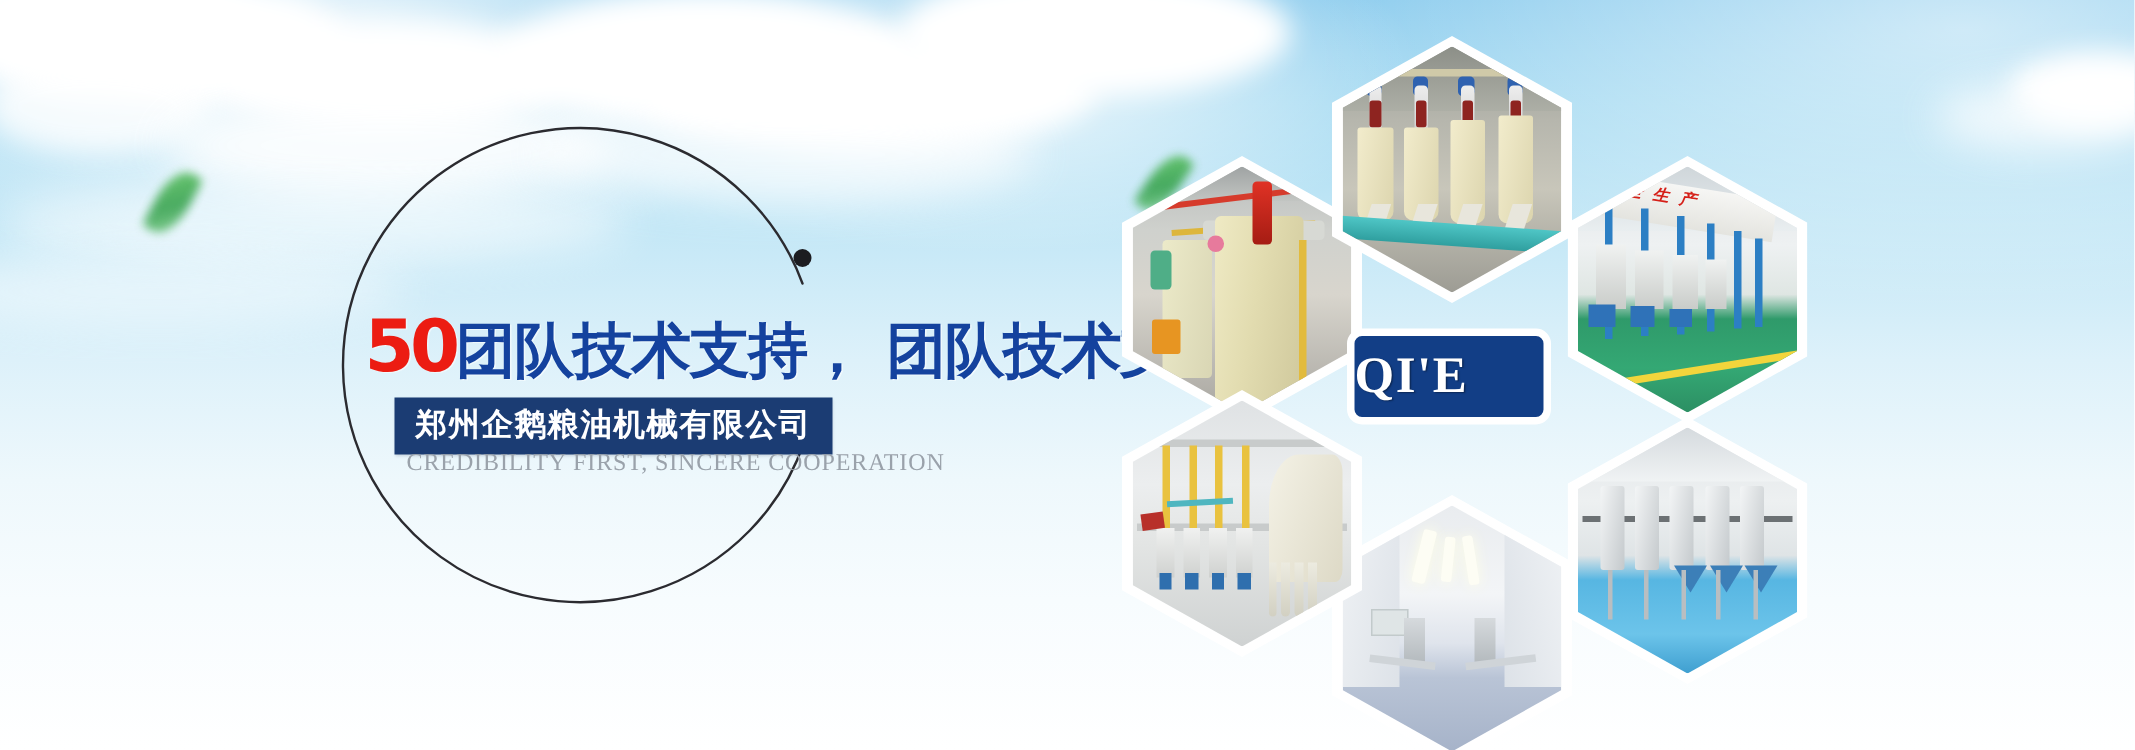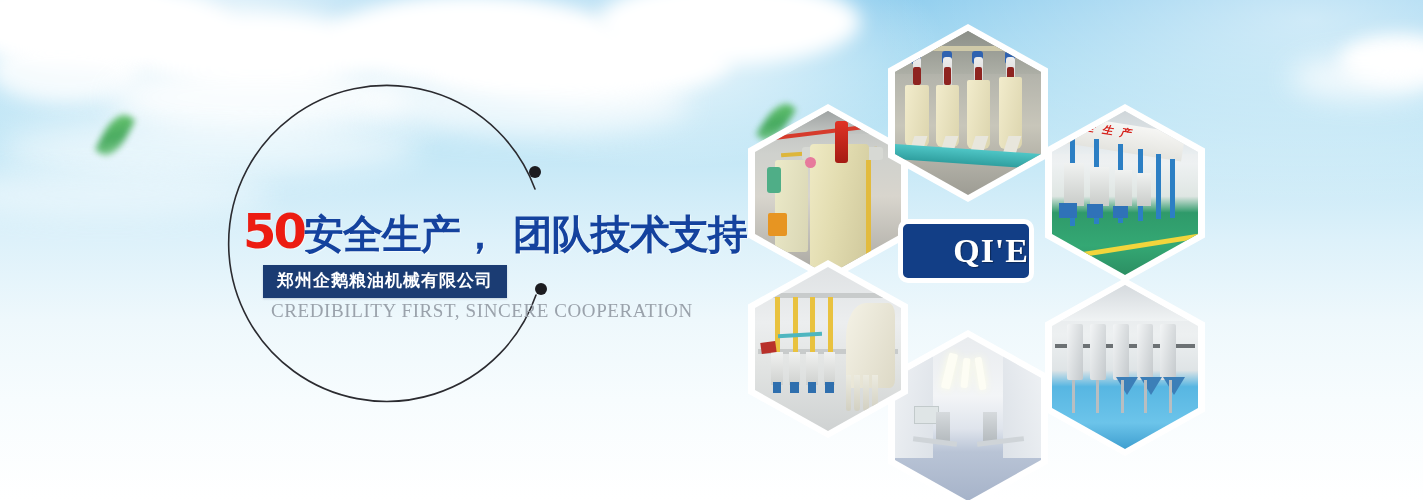--- a/index.html
+++ b/index.html
@@ -45,27 +45,27 @@
     font-family:"DejaVu Sans","Liberation Sans",sans-serif;
   }
   .headline .cn{
     color:#14429e;
     text-shadow:1px 1px 0 rgba(255,255,255,.55);
   }
   .subbar{
     position:absolute;left:263px;top:265px;
     background:#1b3c73;
     padding:4px 14px 6px 14px;
-    color:#ffffff;font-size:17px;font-weight:bold;letter-spacing:1px;
+    color:#ffffff;font-size:21px;font-weight:bold;letter-spacing:1px;
     white-space:nowrap;
     box-shadow:0 1px 2px rgba(20,40,80,.18);
   }
   .tagline{
     position:absolute;left:271px;top:300px;
-    color:#9aa2ab;font-size:19px;letter-spacing:.6px;white-space:nowrap;
+    color:#9aa2ab;font-size:16px;letter-spacing:.6px;white-space:nowrap;
     font-family:"Liberation Serif","DejaVu Serif",serif;
   }
 
   
   #hexes{position:absolute;left:740px;top:12px;width:470px;height:478px;}
   .hex{
     position:absolute;width:160px;height:178px;
     -webkit-clip-path:polygon(50% 0%,100% 25%,100% 75%,50% 100%,0% 75%,0% 25%);
     clip-path:polygon(50% 0%,100% 25%,100% 75%,50% 100%,0% 75%,0% 25%);
     background:#ffffff;
@@ -188,21 +188,21 @@
   .p-mill .sock.k3{left:74%;}.p-mill .sock.k4{left:80%;}
   .p-mill .red{left:4%;top:46%;width:10%;height:7%;background:#b8302a;transform:rotate(-8deg);}
   .p-mill .teal{left:16%;top:40%;width:30%;height:4px;background:#4fb6c0;transform:rotate(-3deg);}
 
   
   #logo{
     position:absolute;left:898px;top:219px;width:136px;height:64px;
     background:#123e86;border-radius:10px;
     border:5px solid #ffffff;
     box-sizing:border-box;
-    display:flex;align-items:center;justify-content:flex-end;
+    display:flex;align-items:center;justify-content:flex-start;
   }
   #logo span{
     color:#ffffff;font-size:34px;font-weight:bold;letter-spacing:1px;
     font-family:"Liberation Serif","DejaVu Serif",serif;
     text-shadow:1px 1px 1px rgba(0,0,0,.35);
   }
 </style>
 </head>
 <body>
 
@@ -227,21 +227,21 @@
 
   <div class="ring-wrap">
     <svg width="316" height="316" viewBox="0 0 316 316" aria-hidden="true">
       <path d="M303,106 A158,158 0 1 0 304,212" fill="none" stroke="#2b2b30" stroke-width="1.6" stroke-linecap="round"></path>
     </svg>
     <div class="ring-dot" style="left:297px;top:83px;"></div>
     <div class="ring-dot" style="left:303px;top:200px;"></div>
   </div>
 
   <div class="headline">
-    <span class="yrs">50</span><span class="cn">安全生产，</span><span class="cn" style="margin-left:14px;">团队技术支持</span>
+    <span class="yrs">50</span><span class="cn">团队技术支持，</span><span class="cn" style="margin-left:14px;">团队技术支持</span>
   </div>
 
   <div class="subbar">郑州企鹅粮油机械有限公司</div>
 
   <div class="tagline">CREDIBILITY FIRST, SINCERE COOPERATION</div>
 
   <div id="hexes">
 
     <div class="hex" style="left:8px;top:92px;">
       <div class="inner">

